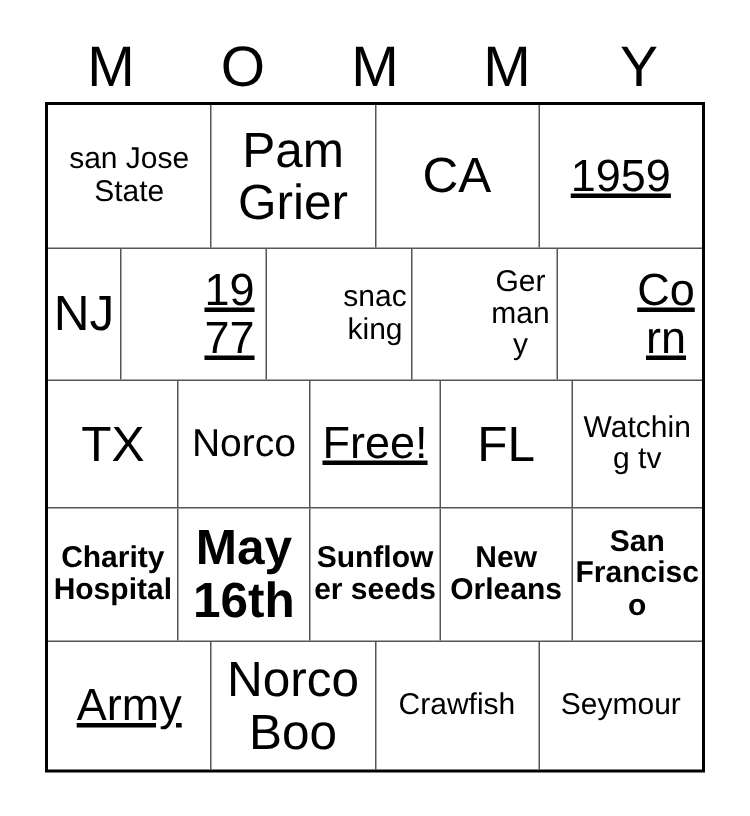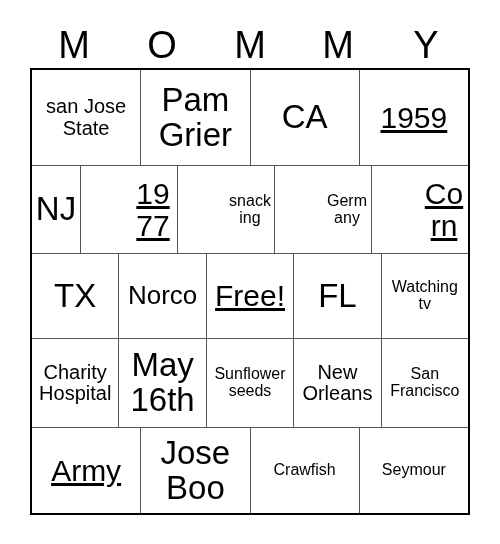--- a/index.html
+++ b/index.html
@@ -62,21 +62,21 @@
     width: 100%;
     border-bottom: 1px solid #555555;
     box-sizing: border-box;
   }
   .grid-row:last-child {
     border-bottom: none;
   }
   .grid-row.r1 { height: 96px; }
   .grid-row.r2 { height: 88px; gap: 48px; }
   .grid-row.r3 { height: 85px; }
-  .grid-row.r4 { height: 89px; }
+  .grid-row.r4 { height: 89px; font-weight: bold; }
   .grid-row.r5 { height: 85px; }
 
   .cell {
     flex: 1 1 0;
     min-width: 0;
     border-right: 1px solid #555555;
     box-sizing: border-box;
     display: flex;
     align-items: center;
     justify-content: center;
@@ -88,21 +88,21 @@
   }
   .cell:last-child {
     border-right: none;
   }
 
   
   .fs-xxl { font-size: 33px; }
   .fs-xl  { font-size: 30px; text-decoration: underline; }
   .fs-l   { font-size: 26px; }
   .fs-m   { font-size: 20px; }
-  .fs-s   { font-size: 16px; }
+  .fs-s   { font-size: 20px; }
 </style>
 </head>
 <body>
 
 <div id="card">
 
   <div id="header-row">
     <div class="header-letter">M</div>
     <div class="header-letter">O</div>
     <div class="header-letter">M</div>
@@ -138,19 +138,19 @@
     <div class="grid-row r4">
       <div class="cell fs-m">Charity Hospital</div>
       <div class="cell fs-xxl">May 16th</div>
       <div class="cell fs-s">Sunflower seeds</div>
       <div class="cell fs-m">New Orleans</div>
       <div class="cell fs-s">San Francisco</div>
     </div>
 
     <div class="grid-row r5">
       <div class="cell fs-xl">Army</div>
-      <div class="cell fs-xxl">Jose Boo</div>
+      <div class="cell fs-xxl">Norco Boo</div>
       <div class="cell fs-s">Crawfish</div>
       <div class="cell fs-s">Seymour</div>
     </div>
 
   </div>
 </div>
 
 </body></html>

